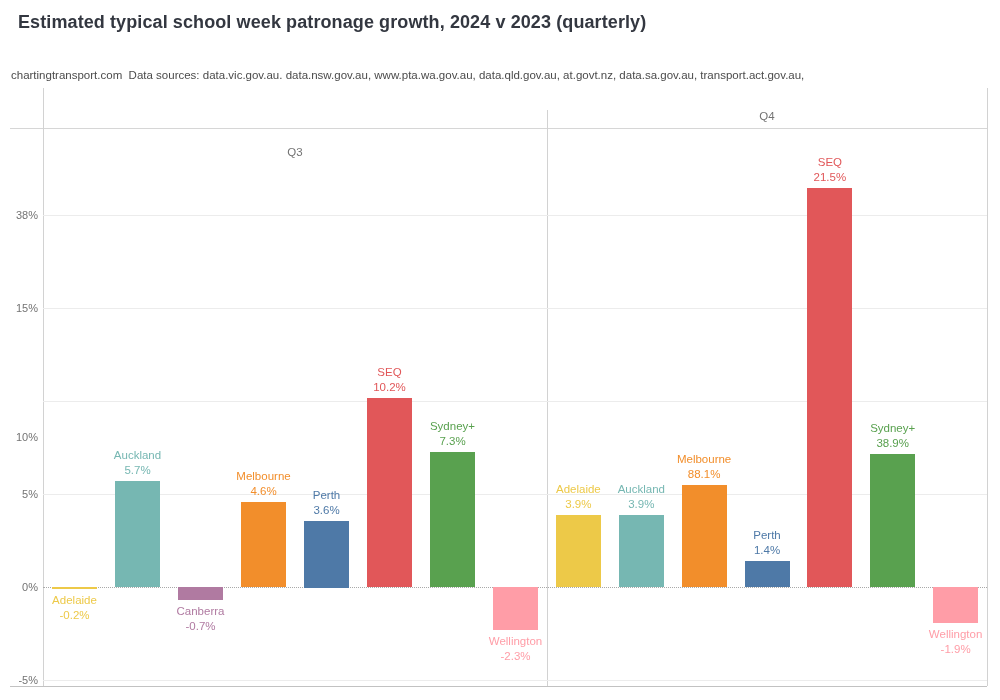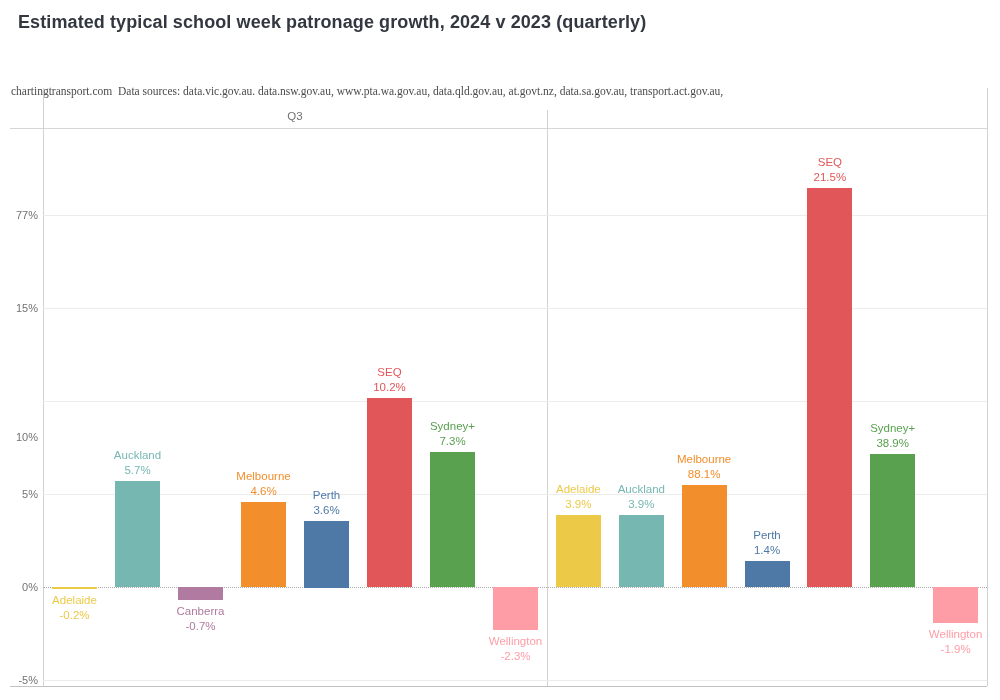--- a/index.html
+++ b/index.html
@@ -1,27 +1,27 @@
 <!DOCTYPE html>
 <html><head>
 <meta charset="utf-8">
 <style>
   html,body{margin:0;padding:0;background:#ffffff;}
   body{font-family:"Liberation Sans", sans-serif; -webkit-font-smoothing:antialiased;}
   .stage{position:relative;width:1000px;height:700px;background:#ffffff;overflow:hidden;}
 
   .title{position:absolute;left:18px;top:12px;margin:0;font-size:18px;font-weight:700;
          color:#333740;letter-spacing:0.1px;}
-  .subtitle{position:absolute;left:11px;top:46px;font-size:11.5px;line-height:18px;
-            color:#4b4b4b;white-space:pre;font-family:Liberation Serif, serif;}
+  .subtitle{position:absolute;left:11px;top:30px;font-size:11.5px;line-height:18px;
+            color:#4b4b4b;white-space:pre;}
 
   .year-label{position:absolute;left:43px;top:92px;width:944px;text-align:center;
               font-size:11.5px;color:#737373;}
   .panel-label{position:absolute;top:110px;text-align:center;font-size:11.5px;color:#737373;}
-  .panel-label.q3{left:43px;width:504px;}
+  .panel-label.q3{left:43px;width:504px;margin-top:36px;}
   .panel-label.q4{left:547px;width:440px;}
 
   .vline{position:absolute;width:0;border-left:1px solid #d2d2d2;}
   .hline{position:absolute;height:0;border-top:1px solid #d2d2d2;}
   .vline.axis{left:43px;top:88px;height:598px;}
   .vline.split{left:547px;top:110px;height:576px;}
   .vline.right{left:987px;top:88px;height:598px;}
   .hline.top{left:10px;top:128px;width:977px;border-color:#d6d6d6;}
   .hline.bottom{left:10px;top:686px;width:977px;border-color:#c2c2c2;}
 
@@ -37,40 +37,41 @@
 <body>
 
 <div class="stage">
   <h1 class="title">Estimated typical school week patronage growth, 2024 v 2023 (quarterly)</h1>
 
   <div class="subtitle">
     <div>chartingtransport.com  Data sources: data.vic.gov.au. data.nsw.gov.au, www.pta.wa.gov.au, data.qld.gov.au, at.govt.nz, data.sa.gov.au, transport.act.gov.au,</div>
   </div>
 
   <div class="panel-label q3">Q3</div>
+  <div class="panel-label q4">Q4</div>
 
   <div class="hline top"></div>
   <div class="hline bottom"></div>
   <div class="vline axis"></div>
   <div class="vline split"></div>
   <div class="vline right"></div>
 
   <div id="plot">
       <div class="gridline" style="top: 680.4px;"></div>
       <div class="ytick" style="top: 672.4px;">-5%</div>
       <div class="gridline zero" style="top: 587.4px;"></div>
       <div class="ytick" style="top: 579.4px;">0%</div>
       <div class="gridline" style="top: 494.4px;"></div>
       <div class="ytick" style="top: 486.4px;">5%</div>
       <div class="gridline" style="top: 401.4px;"></div>
       <div class="ytick" style="top: 393.4px; margin-top: 36px;">10%</div>
       <div class="gridline" style="top: 308.4px;"></div>
       <div class="ytick" style="top: 300.4px;">15%</div>
       <div class="gridline" style="top: 215.4px;"></div>
-      <div class="ytick" style="top: 207.4px;">77%</div>
+      <div class="ytick" style="top: 207.4px;">38%</div>
       <div class="bar" style="left: 52px; top: 587.4px; width: 45px; height: 2px; background: rgb(237, 201, 72);"></div>
       <div class="bar-label" style="left: 24.5px; top: 593.4px; color: rgb(237, 201, 72);">
         <div>Adelaide</div>
         <div>-0.2%</div>
       </div>
       <div class="bar" style="left: 115px; top: 481.4px; width: 45px; height: 106px; background: rgb(118, 183, 178);"></div>
       <div class="bar-label" style="left: 87.5px; top: 448.4px; color: rgb(118, 183, 178);">
         <div>Auckland</div>
         <div>5.7%</div>
       </div>

